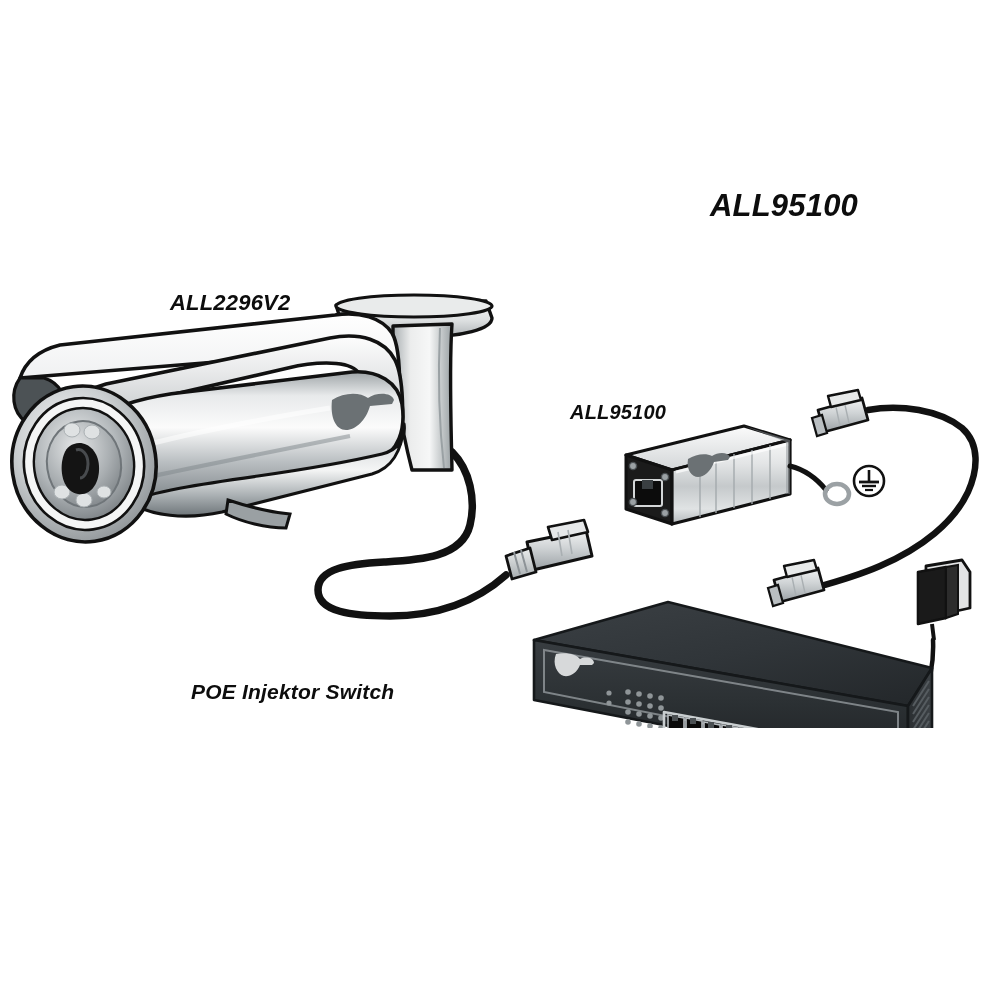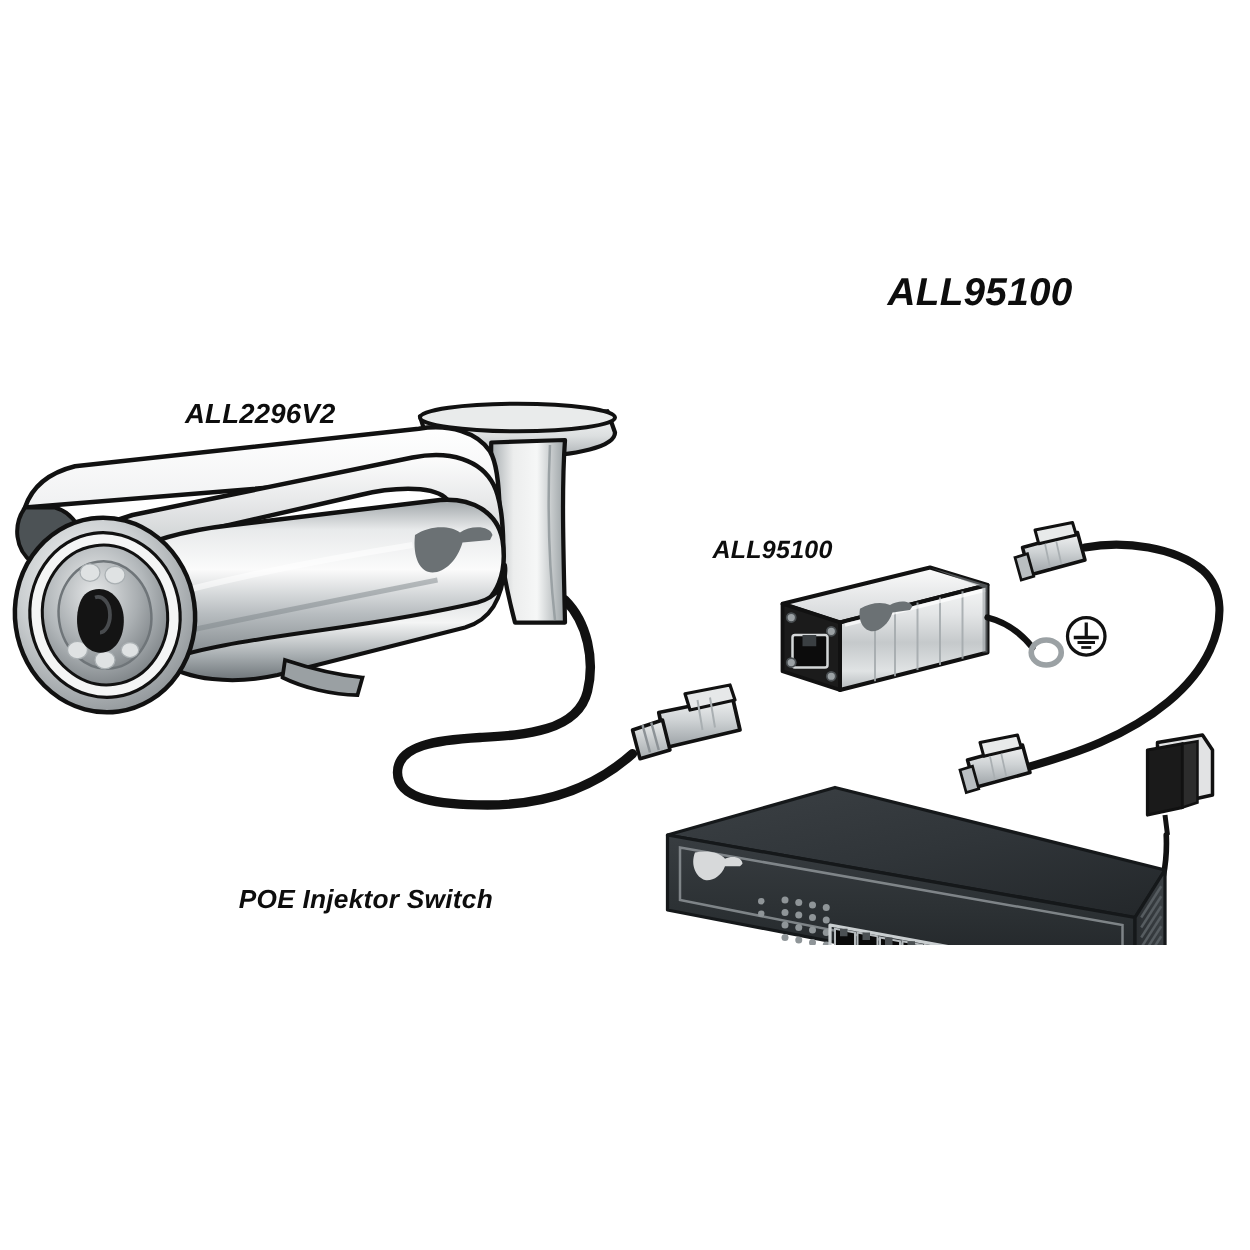--- a/index.html
+++ b/index.html
@@ -7,35 +7,34 @@
     padding: 0;
     background: #ffffff;
   }
   #stage {
     position: relative;
     width: 1000px;
     height: 728px;
     background: #ffffff;
     overflow: hidden;
     font-family: "Liberation Sans", sans-serif;
-    margin-top: 28px;
   }
   #scene { position: absolute; inset: 0; }
   .lbl {
     position: absolute;
     font-family: "Liberation Sans", sans-serif;
     font-style: italic;
     font-weight: bold;
     color: #0d0d0d;
     white-space: pre;
     line-height: 1.18;
     letter-spacing: 0.2px;
   }
   #label-title     { left: 710px; top: 188px; font-size: 31px; }
-  #label-camera    { left: 148px; top: 290px; font-size: 22px; }
+  #label-camera    { left: 170px; top: 290px; font-size: 22px; }
   #label-injector  { left: 570px; top: 401px; font-size: 20px; }
   #label-switch    { left: 191px; top: 630px; font-size: 21px; }
 </style>
 </head>
 <body>
 
 <div id="stage">
 
   <svg id="scene" viewBox="0 0 1000 1000" width="1000" height="1000">
     <defs>

